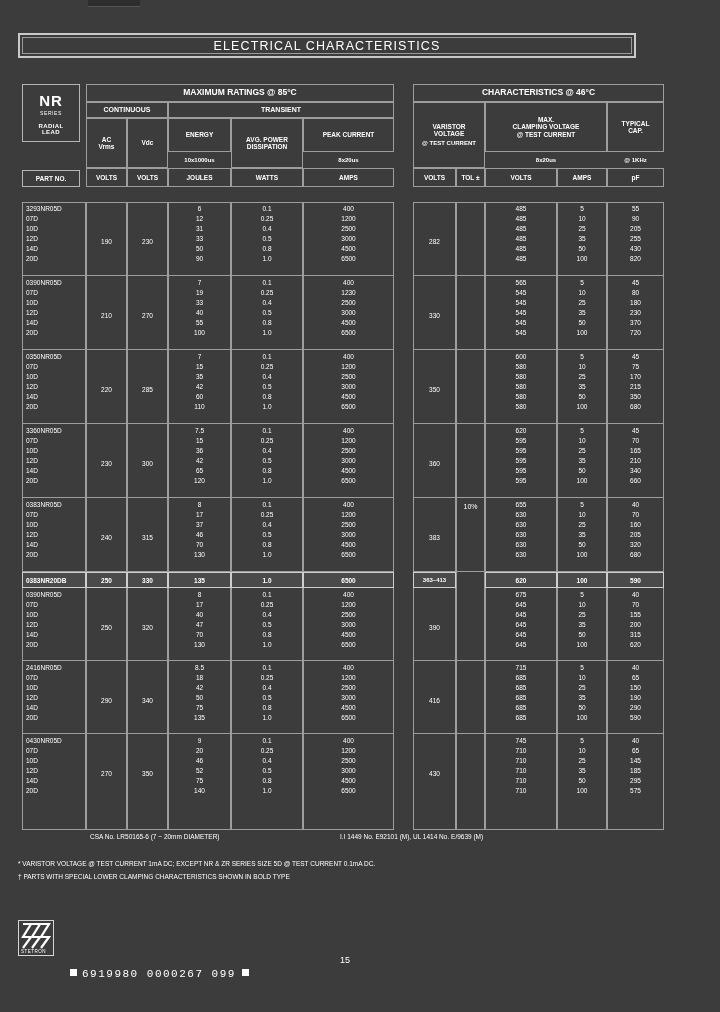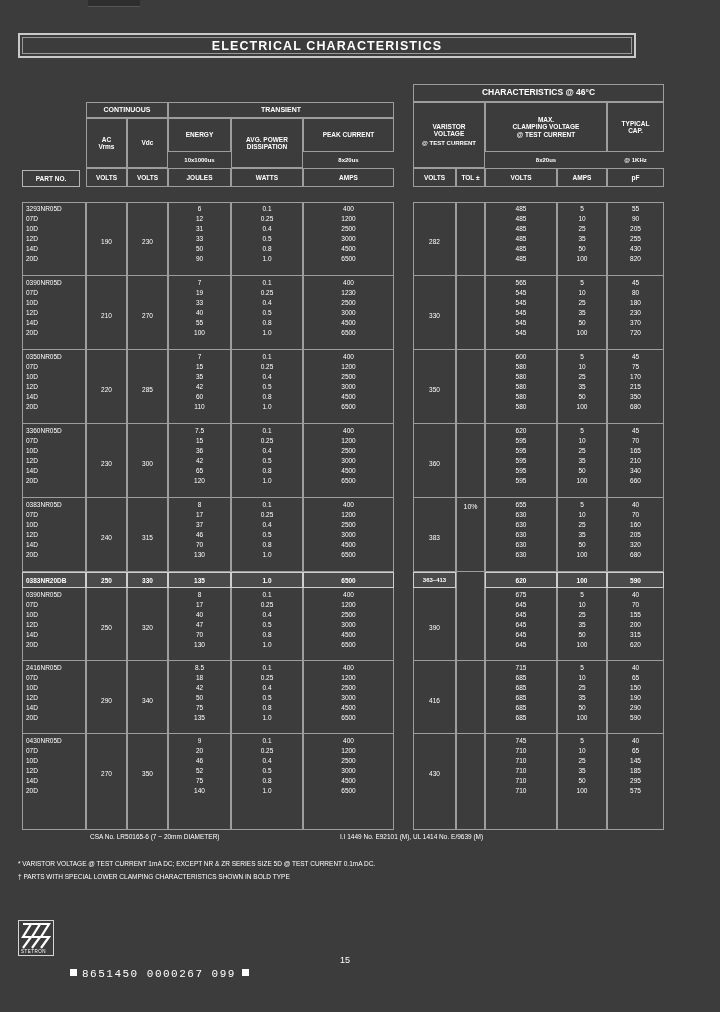--- a/index.html
+++ b/index.html
@@ -37,21 +37,21 @@
   }
   .banner-inner {
     position: absolute;
     left: 2px; top: 2px;
     width: 610px; height: 17px;
     border: 1px solid #9a9a9a;
     display: flex; align-items: center; justify-content: center;
   }
   .banner-title {
     font-size: 12.5px;
-    font-weight: bold;
+    font-weight: normal;
     letter-spacing: 1.1px;
     color: #ffffff;
   }
   
   .tbl {
     position: absolute;
     left: 18px; top: 82px;
     width: 648px; height: 748px;
   }
   .cellbox {
@@ -168,22 +168,29 @@
   <div class="topbar"></div>
 
   <div class="banner">
     <div class="banner-inner">
       <span class="banner-title">ELECTRICAL  CHARACTERISTICS</span>
     </div>
   </div>
 
   <div class="tbl">
 
+    <div class="nrlogo">
+      <div class="nr">NR</div>
+      <div class="series">SERIES</div>
+      <div class="radial">RADIAL</div>
+      <div class="lead">LEAD</div>
+    </div>
     <div class="partno">PART NO.</div>
 
+    <div class="cellbox hdr" style="left:68px; top:2px; width:308px; height:18px; font-size:8.5px;">MAXIMUM RATINGS @ 85°C</div>
 
     <div class="cellbox hdr" style="left:68px; top:20px; width:82px; height:16px; font-size:7px;">CONTINUOUS</div>
     <div class="cellbox hdr" style="left:150px; top:20px; width:226px; height:16px; font-size:7px;">TRANSIENT</div>
 
     <div class="cellbox hdr" style="left:68px; top:36px; width:41px; height:50px; font-size:6.5px; white-space:pre-line;">AC
 Vrms</div>
     <div class="cellbox hdr" style="left:109px; top:36px; width:41px; height:50px; font-size:6.5px;">Vdc</div>
 
     <div class="cellbox hdr" style="left:150px; top:36px; width:63px; height:34px; font-size:6.5px;">ENERGY</div>
     <div class="cellbox hdr nobord small" style="left:150px; top:70px; width:63px; height:16px;">10x1000us</div>
@@ -653,16 +660,16 @@
   <div class="logo-sq">
     <svg width="34" height="34" viewBox="0 0 34 34" aria-hidden="true">
       <path d="M4 3 L12 3 L4 16 L12 16 L4 27" stroke="#ffffff" stroke-width="2.2" fill="none"></path>
       <path d="M13 3 L21 3 L13 16 L21 16 L13 27" stroke="#ffffff" stroke-width="2.2" fill="none"></path>
       <path d="M22 3 L30 3 L22 16 L30 16 L22 27" stroke="#ffffff" stroke-width="2.2" fill="none"></path>
     </svg>
     <div style="position:absolute; left:2px; bottom:1px; font-size:4.5px; letter-spacing:.5px;">STETRON</div>
   </div>
   <div class="pagenum">15</div>
   <div class="barcode">
-    <span class="bc-sq"></span><span>8651450 0000267 099</span><span class="bc-sq" style="margin-left:6px; margin-right:0;"></span>
+    <span class="bc-sq"></span><span>6919980 0000267 099</span><span class="bc-sq" style="margin-left:6px; margin-right:0;"></span>
   </div>
 
 </div>
 
 </body></html>

